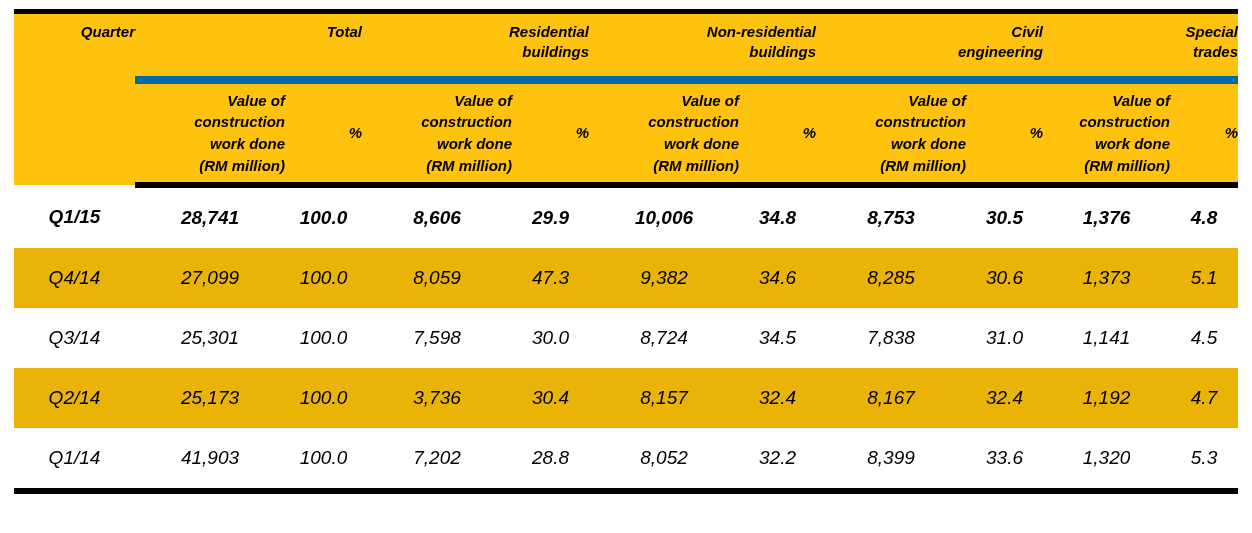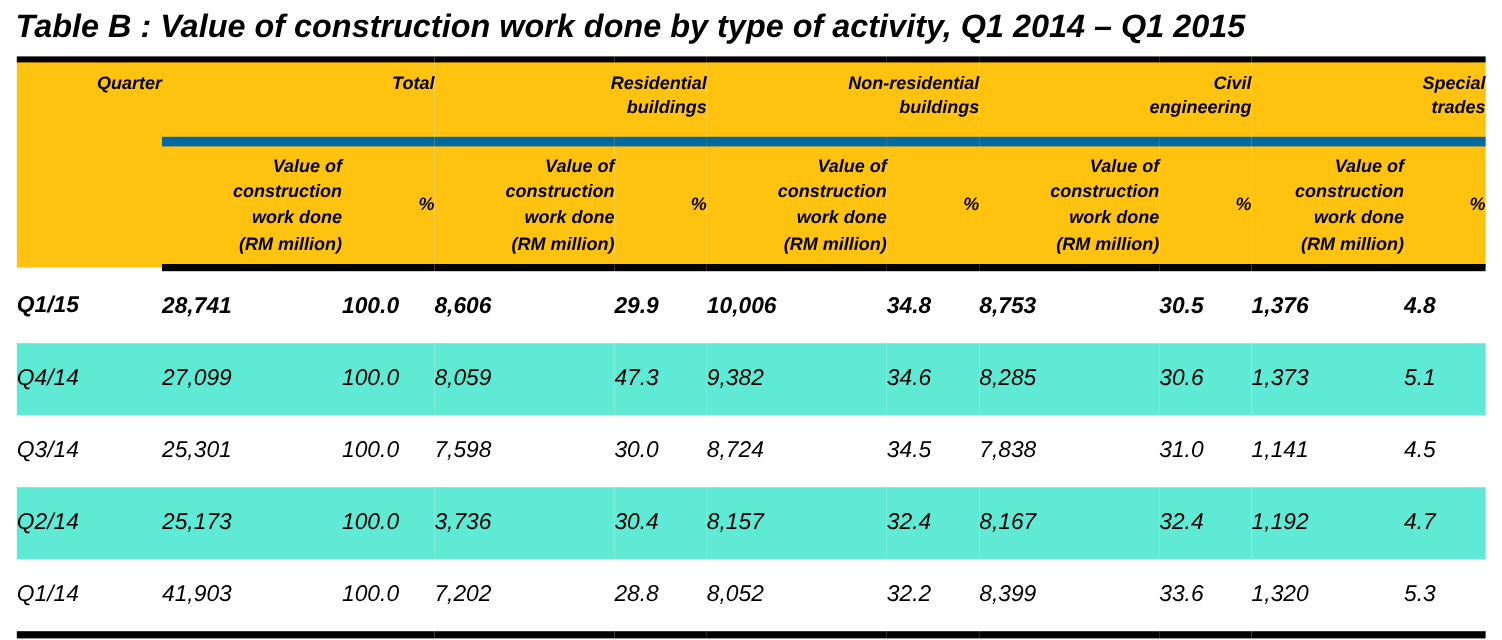--- a/index.html
+++ b/index.html
@@ -61,39 +61,38 @@
     height: 98px;
     vertical-align: middle;
     line-height: 1.45;
     white-space: pre-line;
     border-bottom: 6px solid #000000;
   }
   tbody td {
     font-style: italic;
     font-size: 19px;
     color: #000000;
-    text-align: left;
+    text-align: center;
     vertical-align: middle;
     height: 60px;
     padding: 0;
   }
   tbody tr.alt {
-    background: #5eead4;
+    background: #eab308;
     margin-top: 47px;
   }
   tbody tr.emph td {
     font-weight: bold;
   }
 </style>
 </head>
 <body>
 
 <div class="page">
 
-  <h1 class="title">Table B : Value of construction work done by type of activity, Q1 2014 – Q1 2015</h1>
 
   <table class="tbl">
     <colgroup>
       <col style="width:121px">
       <col style="width:150px">
         <col style="width:77px">
       <col style="width:150px">
         <col style="width:77px">
       <col style="width:150px">
         <col style="width:77px">

